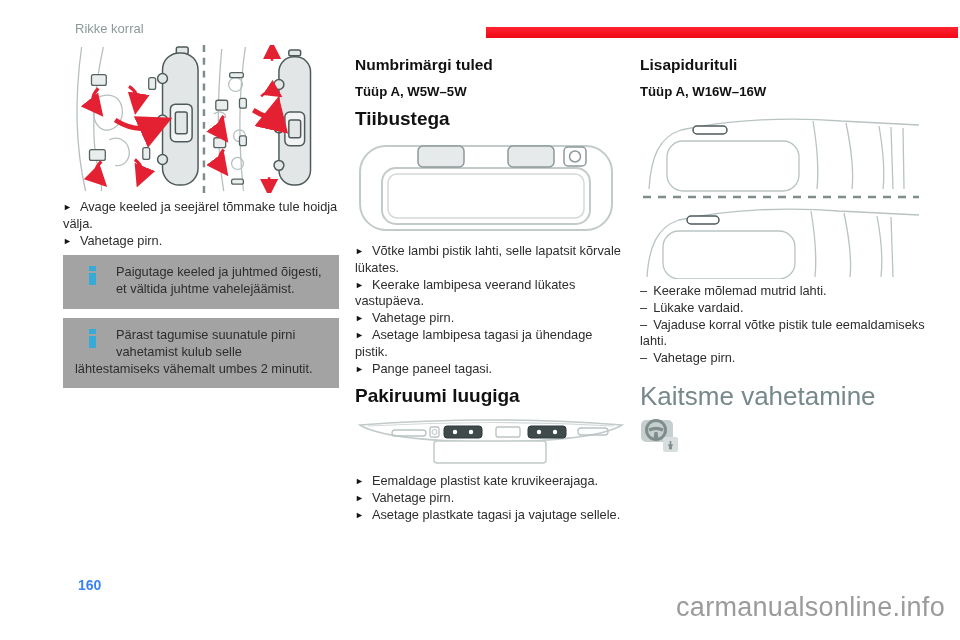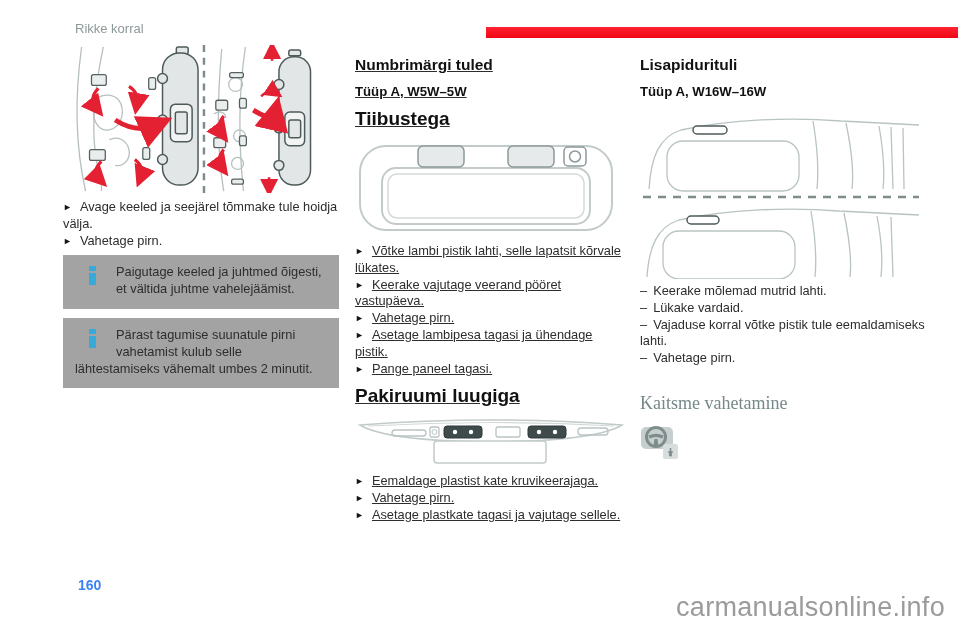--- a/index.html
+++ b/index.html
@@ -14,21 +14,21 @@
   .page-header {
     position:absolute; left:75px; top:21px;
     font-size:13px; color:#8d999a;
   }
   .red-bar {
     position:absolute; left:486px; top:27px; width:472px; height:11px;
     background:linear-gradient(#ff2430,#f00715);
   }
   .col { position:absolute; }
   .col1 { left:63px; top:45px; width:276px; }
-  .col2 { left:355px; top:55px; width:272px;text-decoration:underline; }
+  .col2 { left:355px; top:55px; width:272px; }
   .col3 { left:640px; top:55px; width:288px; }
 
   .col-title { font-size:15.5px; font-weight:700; color:#111; line-height:19px; }
   .type-label { font-size:13.2px; font-weight:700; color:#111; margin-top:10px; line-height:16px; }
   .variant-label { font-size:19px; font-weight:700; color:#111; margin-top:11px; line-height:16px; }
 
   .illu { display:block; margin-top:9px; }
   .steps { margin-top:6px; }
   .step { font-size:12.8px; line-height:16.8px; color:#2d2d2d; }
   .bullet { display:inline-block; font-size:9px; vertical-align:1px; margin-right:8px; color:#151515; }
@@ -40,21 +40,21 @@
   }
   .info-box + .info-box { margin-top:9px; }
   .info-glyph { float:left; width:7px; height:19px; margin:2px 20px 0 14px; position:relative; }
   .info-glyph::before {
     content:""; position:absolute; top:0; left:0; width:7px; height:5px; background:#38aad8;
   }
   .info-glyph::after {
     content:""; position:absolute; top:7px; left:0; width:7px; height:12px; background:#38aad8;
   }
 
-  .section-title-teal { font-size:18px; font-weight:400; color:#76888a; margin-top:24px; line-height:25px;font-family:Liberation Serif, serif; }
+  .section-title-teal { font-size:26px; font-weight:400; color:#76888a; margin-top:17px; line-height:25px; }
   .subsection-title { font-size:18px; font-weight:700; color:#111; margin-top:13px; line-height:22px; }
   .tool-icon { display:block; margin-top:5px; }
 
   .page-number {
     position:absolute; left:78px; top:577px;
     font-size:14px; font-weight:700; color:#3b82f6;
   }
   .watermark {
     position:absolute; right:15px; top:592px;
     font-size:27px; color:#9b9b9b; letter-spacing:0.3px;
@@ -154,21 +154,21 @@
     <rect x="26" y="32" width="208" height="56" rx="14" fill="none" stroke="#c2caca" stroke-width="2"></rect>
     <rect x="32" y="38" width="196" height="44" rx="9" fill="none" stroke="#d3d9d9" stroke-width="1.5"></rect>
     <rect x="62" y="10" width="46" height="21" rx="5" fill="#e6eaea" stroke="#8d9999" stroke-width="1.5"></rect>
     <rect x="152" y="10" width="46" height="21" rx="5" fill="#e6eaea" stroke="#8d9999" stroke-width="1.5"></rect>
     <rect x="208" y="11" width="22" height="19" rx="4" fill="#ffffff" stroke="#8d9999" stroke-width="1.5"></rect>
     <circle cx="219" cy="20.5" r="5.5" fill="none" stroke="#8d9999" stroke-width="1.5"></circle>
   </svg>
 
   <div class="steps" style="margin-top:7px;">
     <p class="step"><span class="bullet">►</span><span>Võtke lambi pistik lahti, selle lapatsit kõrvale lükates.</span></p>
-    <p class="step"><span class="bullet">►</span><span>Keerake vajutage veerand pööret vastupäeva.</span></p>
+    <p class="step"><span class="bullet">►</span><span>Keerake lambipesa veerand lükates vastupäeva.</span></p>
     <p class="step"><span class="bullet">►</span><span>Vahetage pirn.</span></p>
     <p class="step"><span class="bullet">►</span><span>Asetage lambipesa tagasi ja ühendage pistik.</span></p>
     <p class="step"><span class="bullet">►</span><span>Pange paneel tagasi.</span></p>
   </div>
 
   <h4 class="variant-label">Pakiruumi luugiga</h4>
 
   <svg class="illu" width="272" height="55" viewBox="0 0 270 55" style="margin-top:7px;">
     <path d="M4,14 Q135,4 266,14 Q240,30 135,31 Q30,30 4,14 Z" fill="#ffffff" stroke="#c2caca" stroke-width="1.5"></path>
     <path d="M12,15 Q135,8 258,15" fill="none" stroke="#d3d9d9" stroke-width="1.2"></path>

